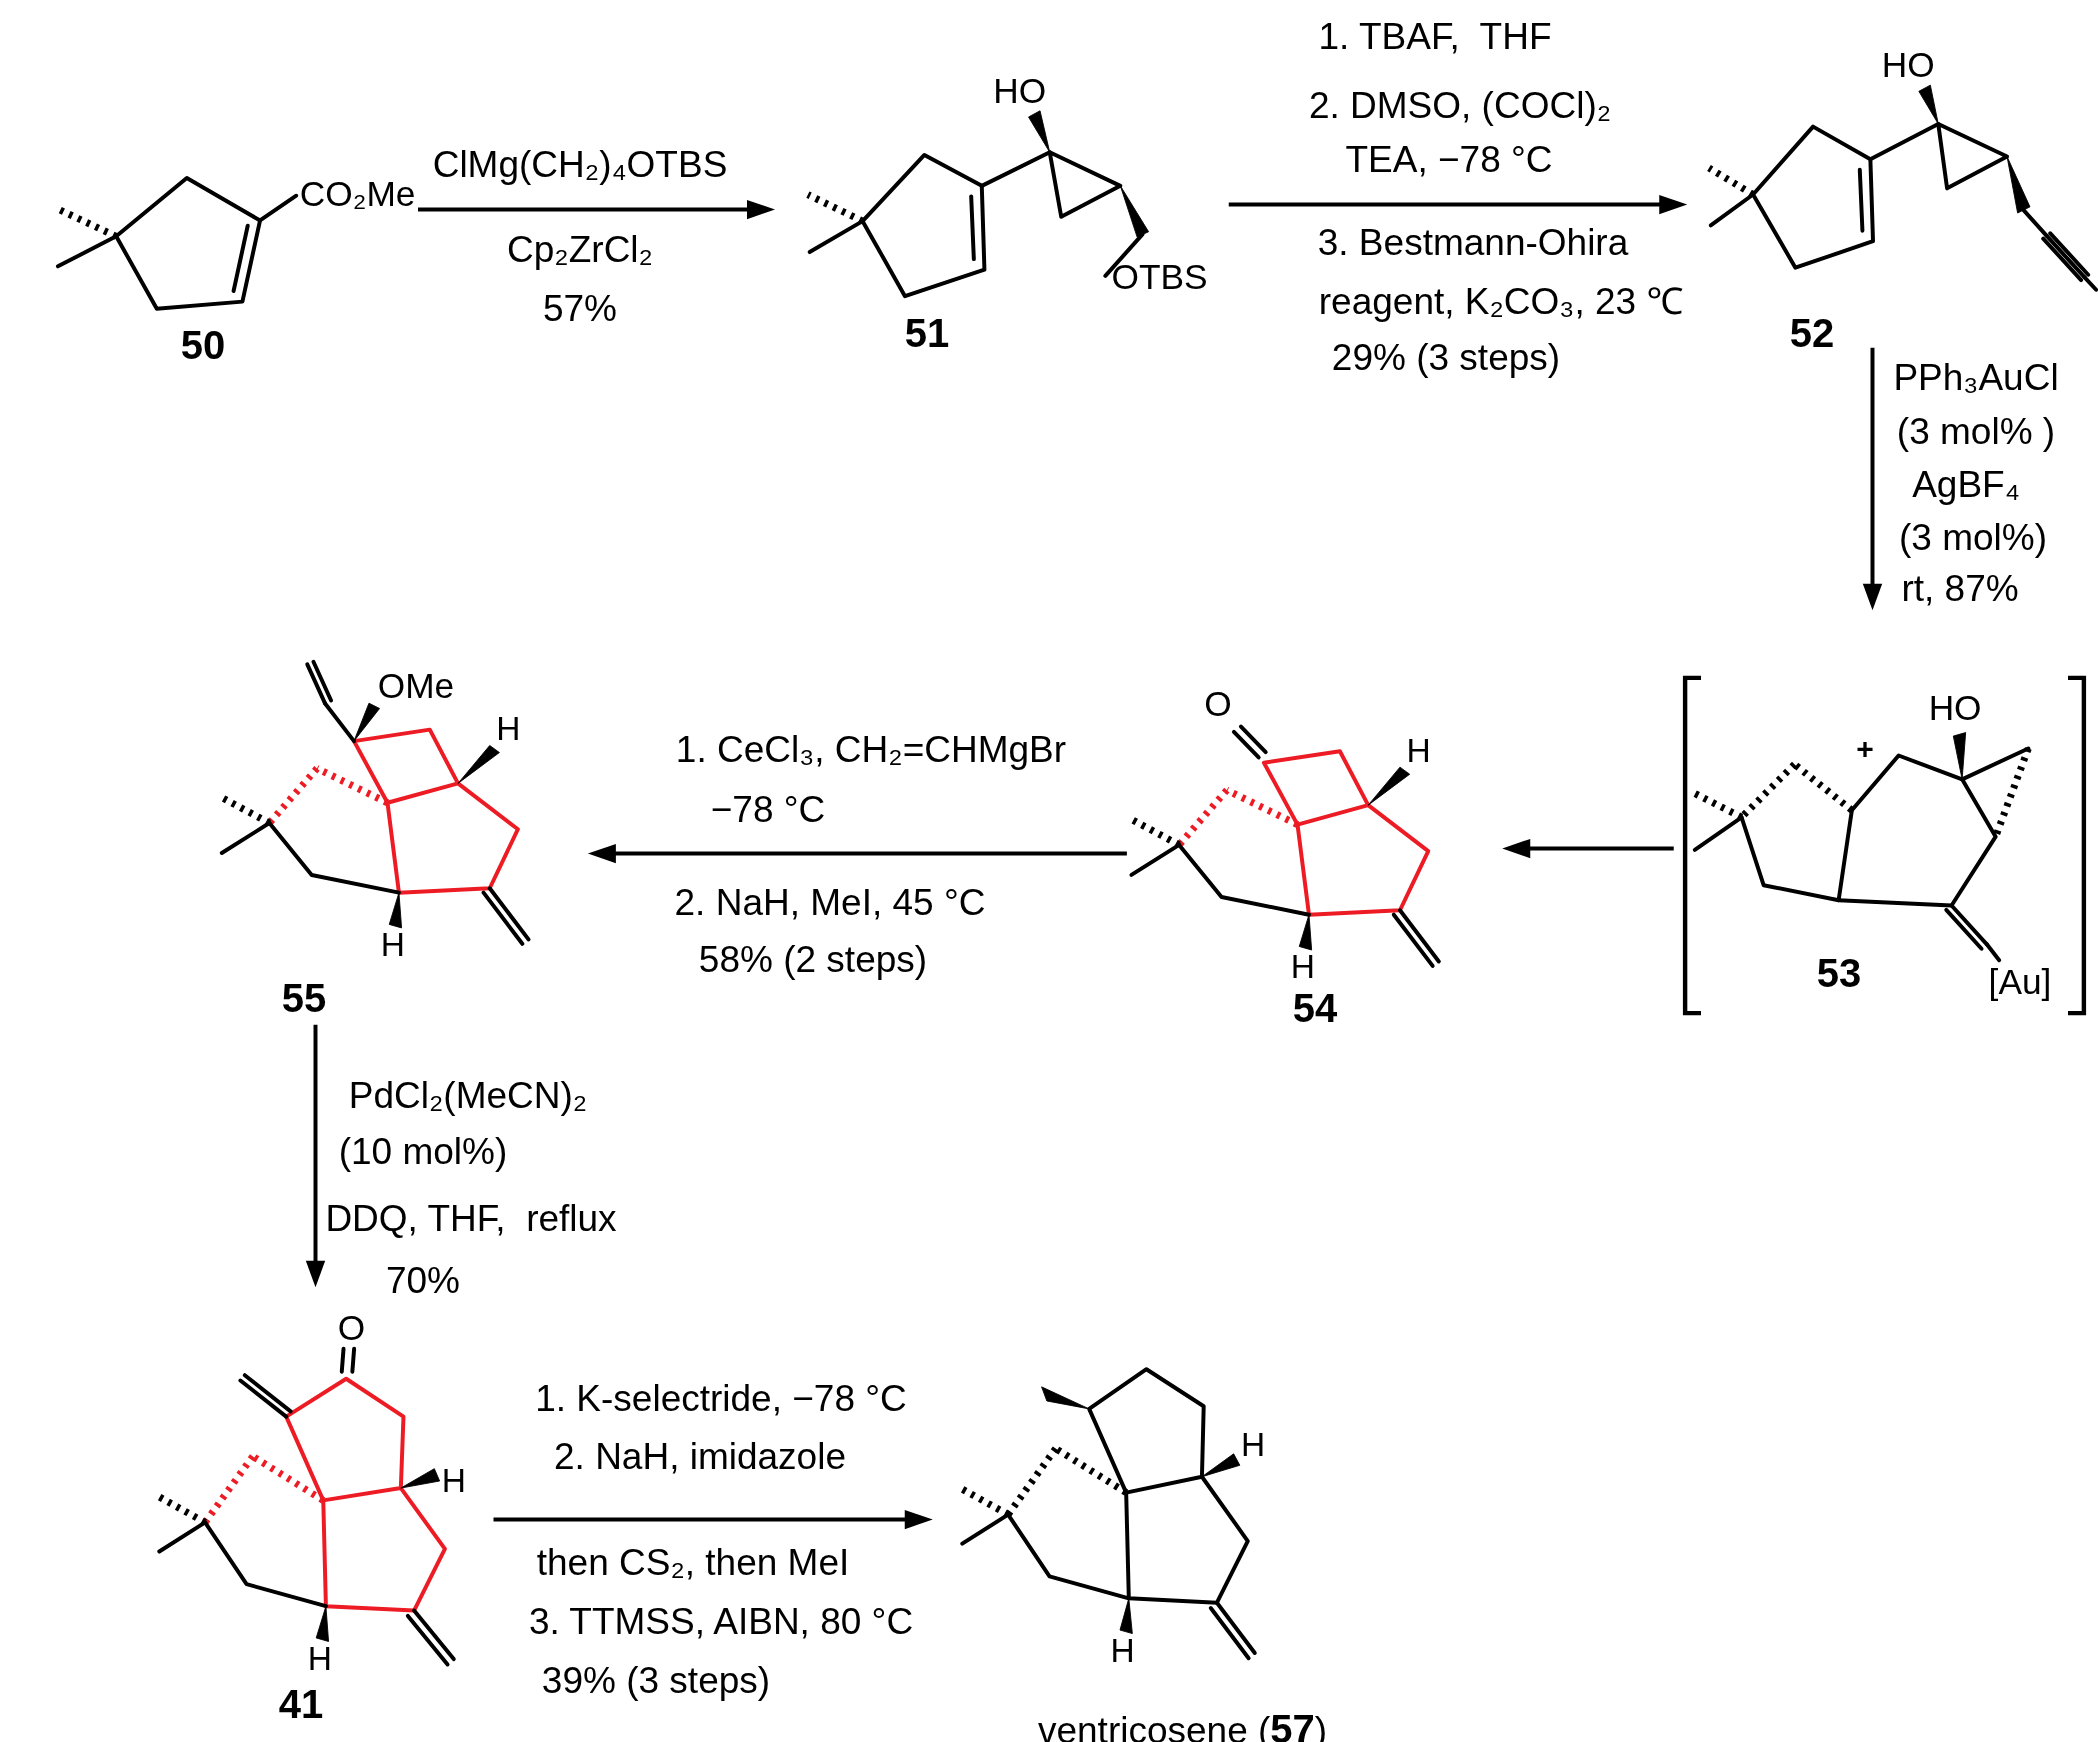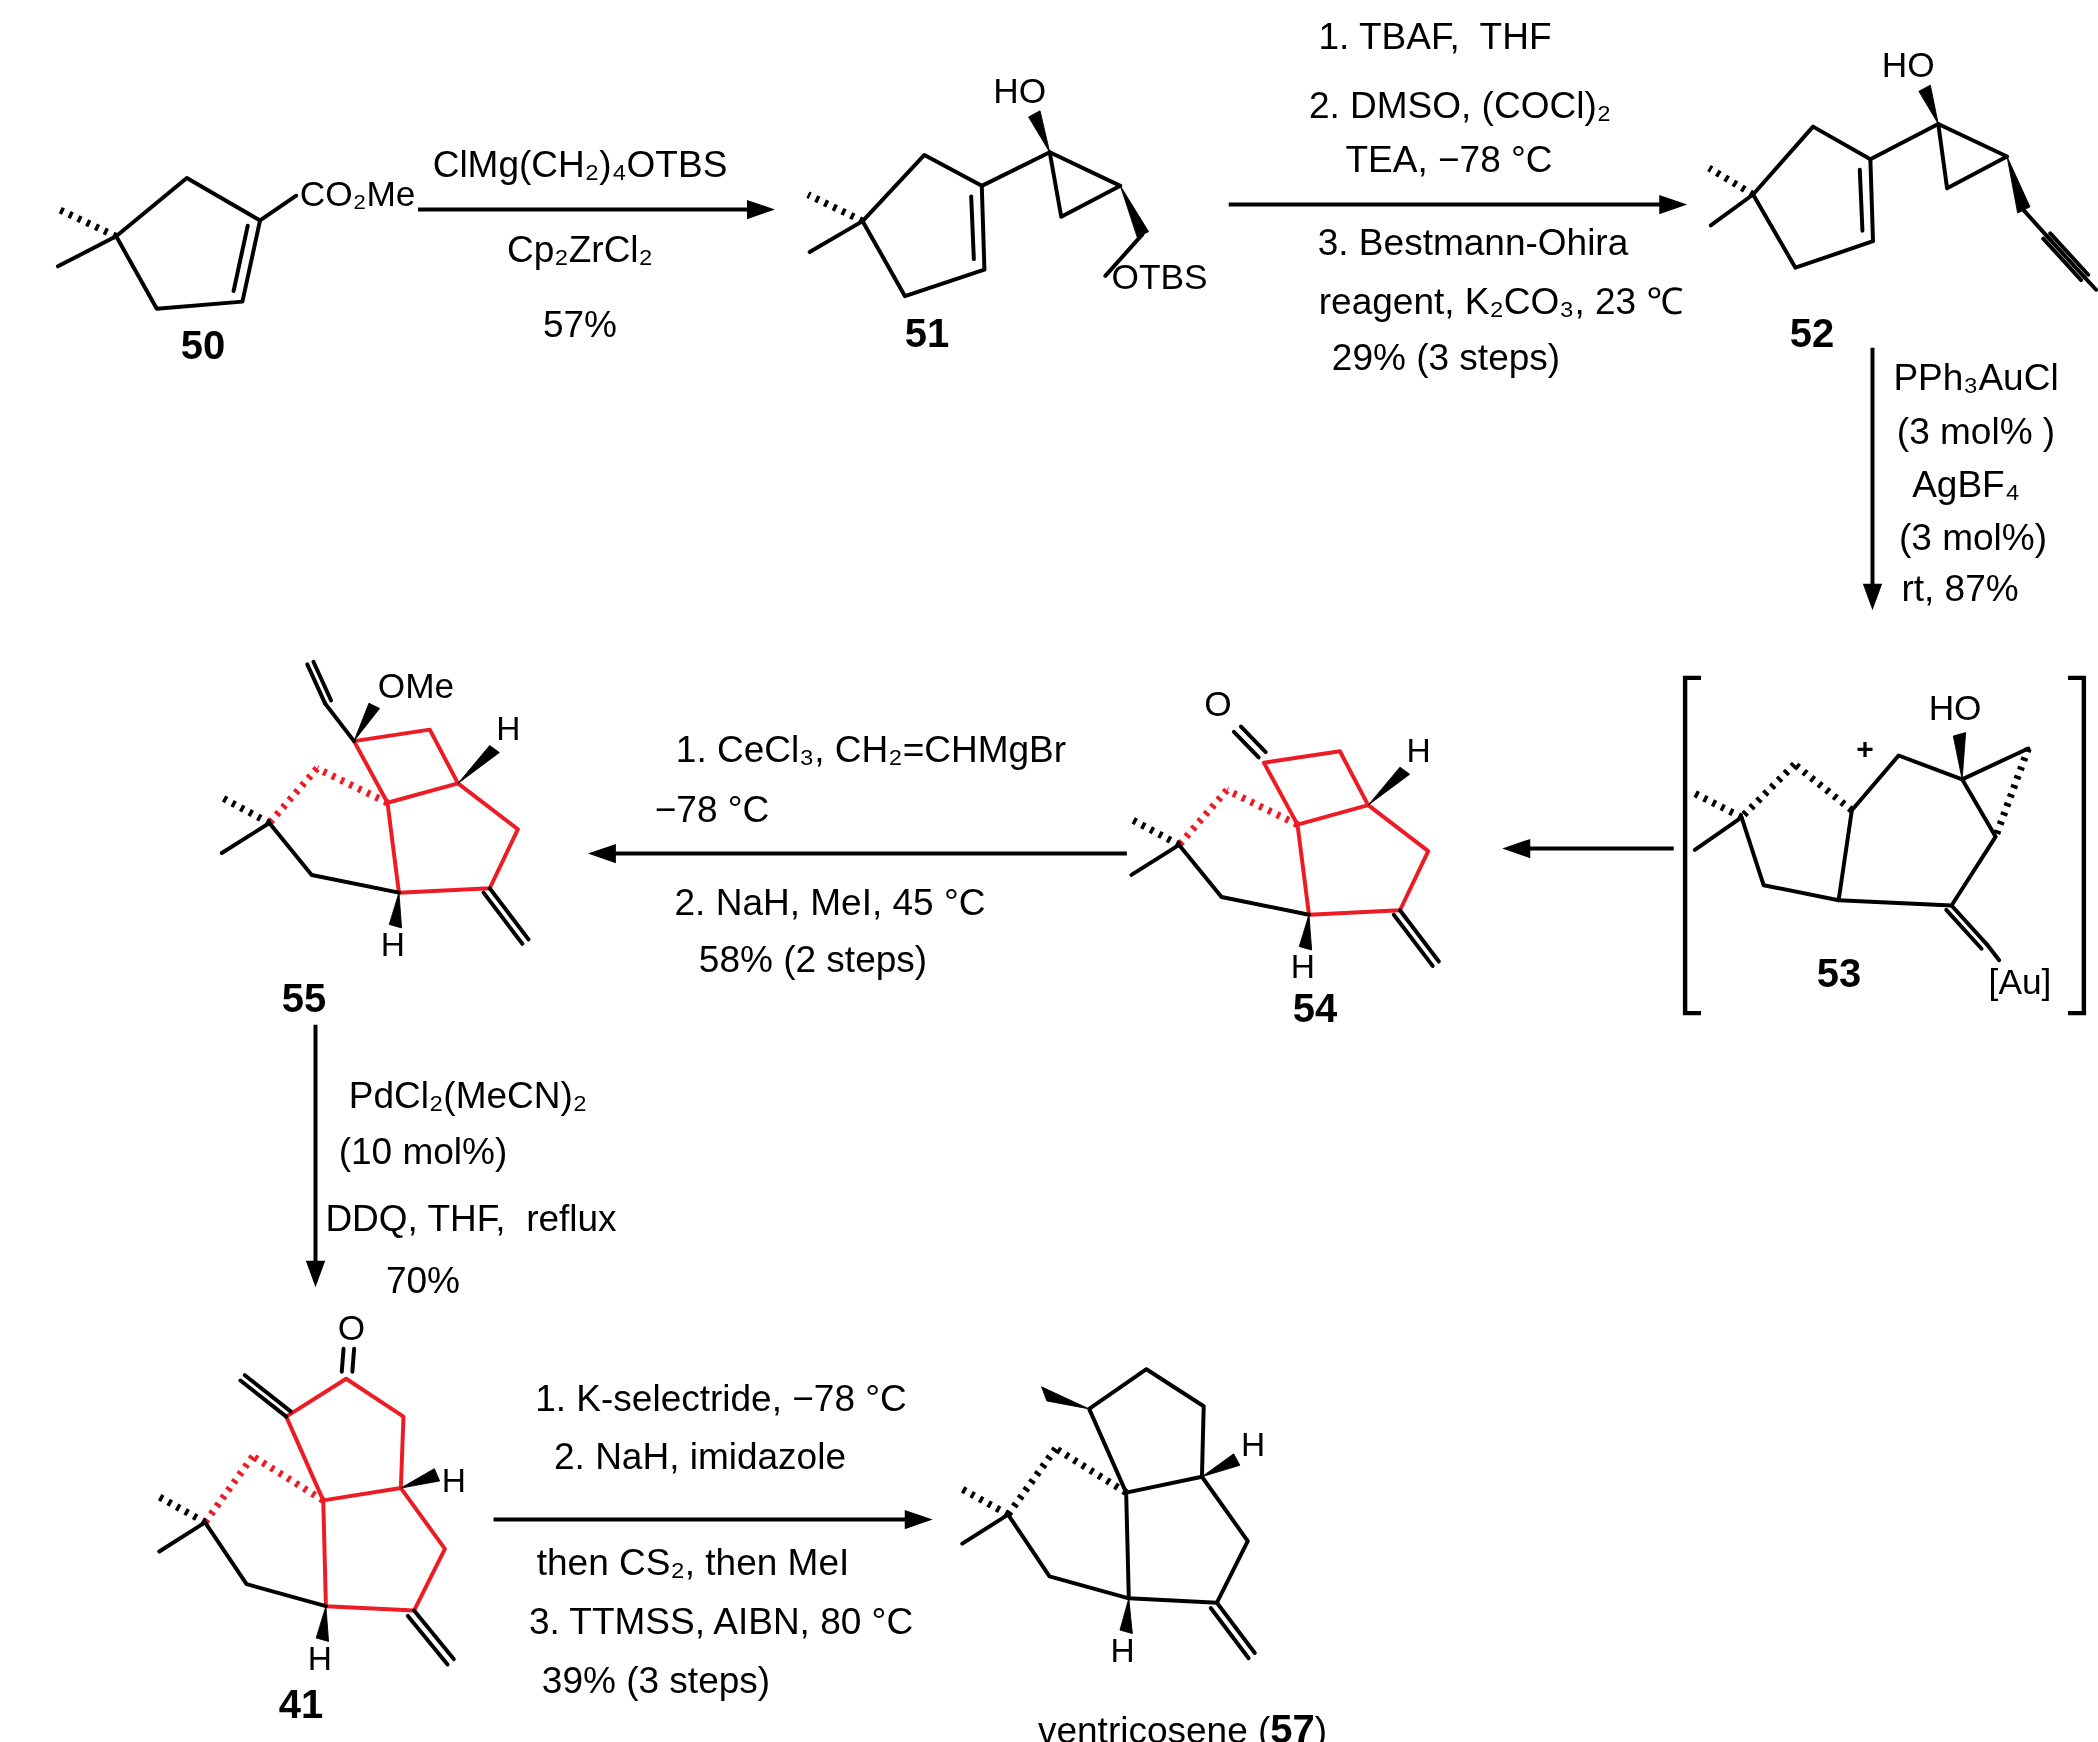--- a/index.html
+++ b/index.html
@@ -39,21 +39,21 @@
     <text class="at" x="300" y="84" text-anchor="start">CO₂Me</text>
   </svg>
   <div class="ctext clabel" style="left:203px;top:323px">50</div>
 
   <svg class="struct" style="left:415px;top:192px" width="363" height="35" viewBox="0 0 412 40">
     <line class="al" x1="2" y1="20" x2="380" y2="20"></line>
     <polygon class="ahd" points="378,9 410,20 378,31"></polygon>
   </svg>
   <div class="ctext" style="left:580px;top:144px">ClMg(CH₂)₄OTBS</div>
   <div class="ctext" style="left:580px;top:229px">Cp₂ZrCl₂</div>
-  <div class="ctext" style="left:580px;top:304px">57%</div>
+  <div class="ctext" style="left:580px;top:288px">57%</div>
 
   <svg class="struct" style="left:792px;top:71px" width="459" height="265" viewBox="0 0 520 300">
     <g>
       <polygon class="b" points="215,130 218,225 128,255 80,170 150,95"></polygon>
       <line class="b" x1="203" y1="142" x2="206" y2="213"></line>
       <line class="hb" x1="80" y1="170" x2="18" y2="140"></line>
       <line class="b" x1="80" y1="170" x2="20" y2="205"></line>
       <line class="b" x1="215" y1="130" x2="292" y2="92"></line>
     </g>
     <g>
@@ -174,21 +174,21 @@
     <text class="ahh" x="347" y="104" text-anchor="middle">H</text>
     <text class="ahh" x="216" y="349" text-anchor="middle">H</text>
   </svg>
   <div class="ctext clabel" style="left:1315px;top:986px">54</div>
 
   <svg class="struct" style="left:582px;top:836px" width="549" height="35" viewBox="0 0 622 40">
     <polygon class="ahd" points="36,9 4,20 36,31"></polygon>
     <line class="al" x1="34" y1="20" x2="620" y2="20"></line>
   </svg>
   <div class="ctext" style="left:871px;top:729px">1. CeCl₃, CH₂=CHMgBr</div>
-  <div class="ctext" style="left:712px;top:789px">−78 °C</div>
+  <div class="ctext" style="left:768px;top:789px">−78 °C</div>
   <div class="ctext" style="left:830px;top:882px">2. NaH, MeI, 45 °C</div>
   <div class="ctext" style="left:813px;top:939px">58% (2 steps)</div>
 
   <svg class="struct" style="left:198px;top:657px" width="401" height="318" viewBox="0 0 455 360">
     <g>
       <polygon class="br" points="177,95 263,82 295,143 215,165"></polygon>
     </g>
     <g>
       <polyline class="br" points="295,143 363,195 331,262 228,267 215,165"></polyline>
     </g>

